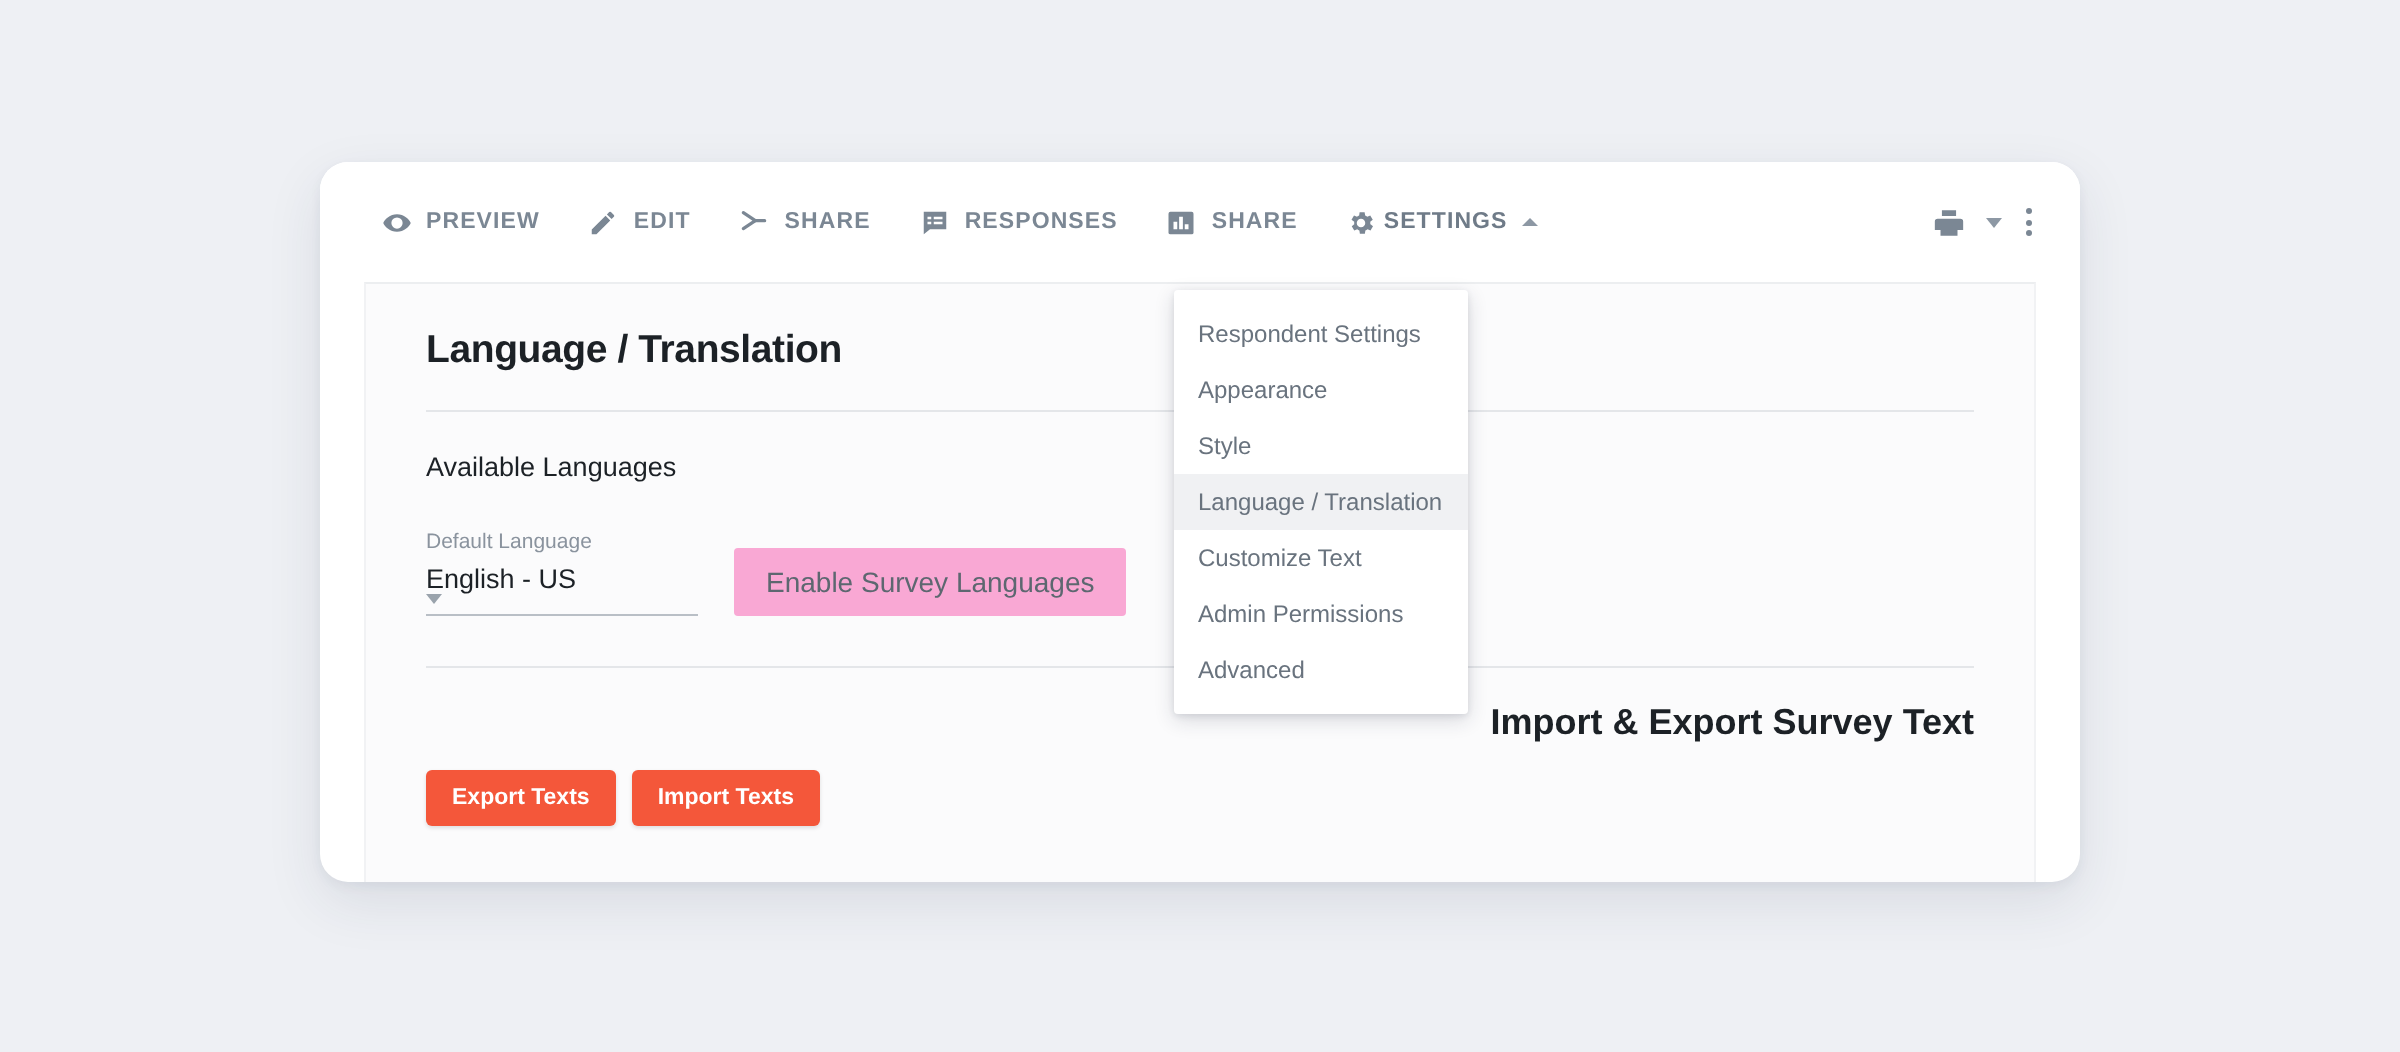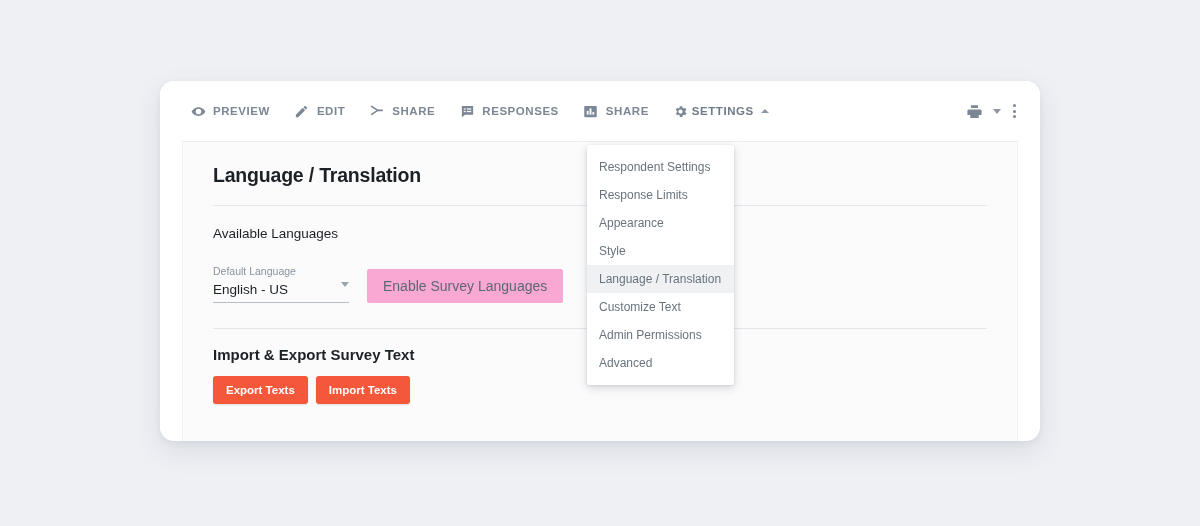--- a/index.html
+++ b/index.html
@@ -152,20 +152,21 @@
     color: #8a939e;
     margin-bottom: 5px;
   }
   .select-control {
     display: flex;
     align-items: flex-start;
     justify-content: space-between;
     border-bottom: 1px solid #b9bfc6;
     padding-bottom: 5px;
     cursor: pointer;
+    flex-direction: column;
   }
   .select-value {
     font-size: 13.5px;
     color: #1c2126;
   }
   .select-arrow {
     width: 0; height: 0;
     border-left: 4.5px solid transparent;
     border-right: 4.5px solid transparent;
     border-top: 5px solid #9aa3ac;
@@ -183,24 +184,25 @@
     white-space: nowrap;
   }
 
   .divider-2 {
     height: 1px;
     background: #e4e6e9;
     margin-top: 25px;
   }
 
   .section-title-2 {
-    font-size: 15px;
+    font-size: 18px;
     font-weight: bold;
     color: #1c2126;
     margin-top: 17px;
+    text-align: right;
   }
 
   .btn-row {
     display: flex;
     gap: 8px;
     margin-top: 13px;
   }
   .primary-btn {
     background: #f4573a;
     color: #ffffff;
@@ -353,21 +355,20 @@
 
       <div class="btn-row">
         <button class="primary-btn">Export Texts</button>
         <button class="primary-btn">Import Texts</button>
       </div>
 
     </div>
 
     <div class="dropdown">
       <div class="dd-item">Respondent Settings</div>
-      <div class="dd-item">Response Limits</div>
       <div class="dd-item">Appearance</div>
       <div class="dd-item">Style</div>
       <div class="dd-item active">Language / Translation</div>
       <div class="dd-item">Customize Text</div>
       <div class="dd-item">Admin Permissions</div>
       <div class="dd-item">Advanced</div>
     </div>
 
   </div>
 </div>

